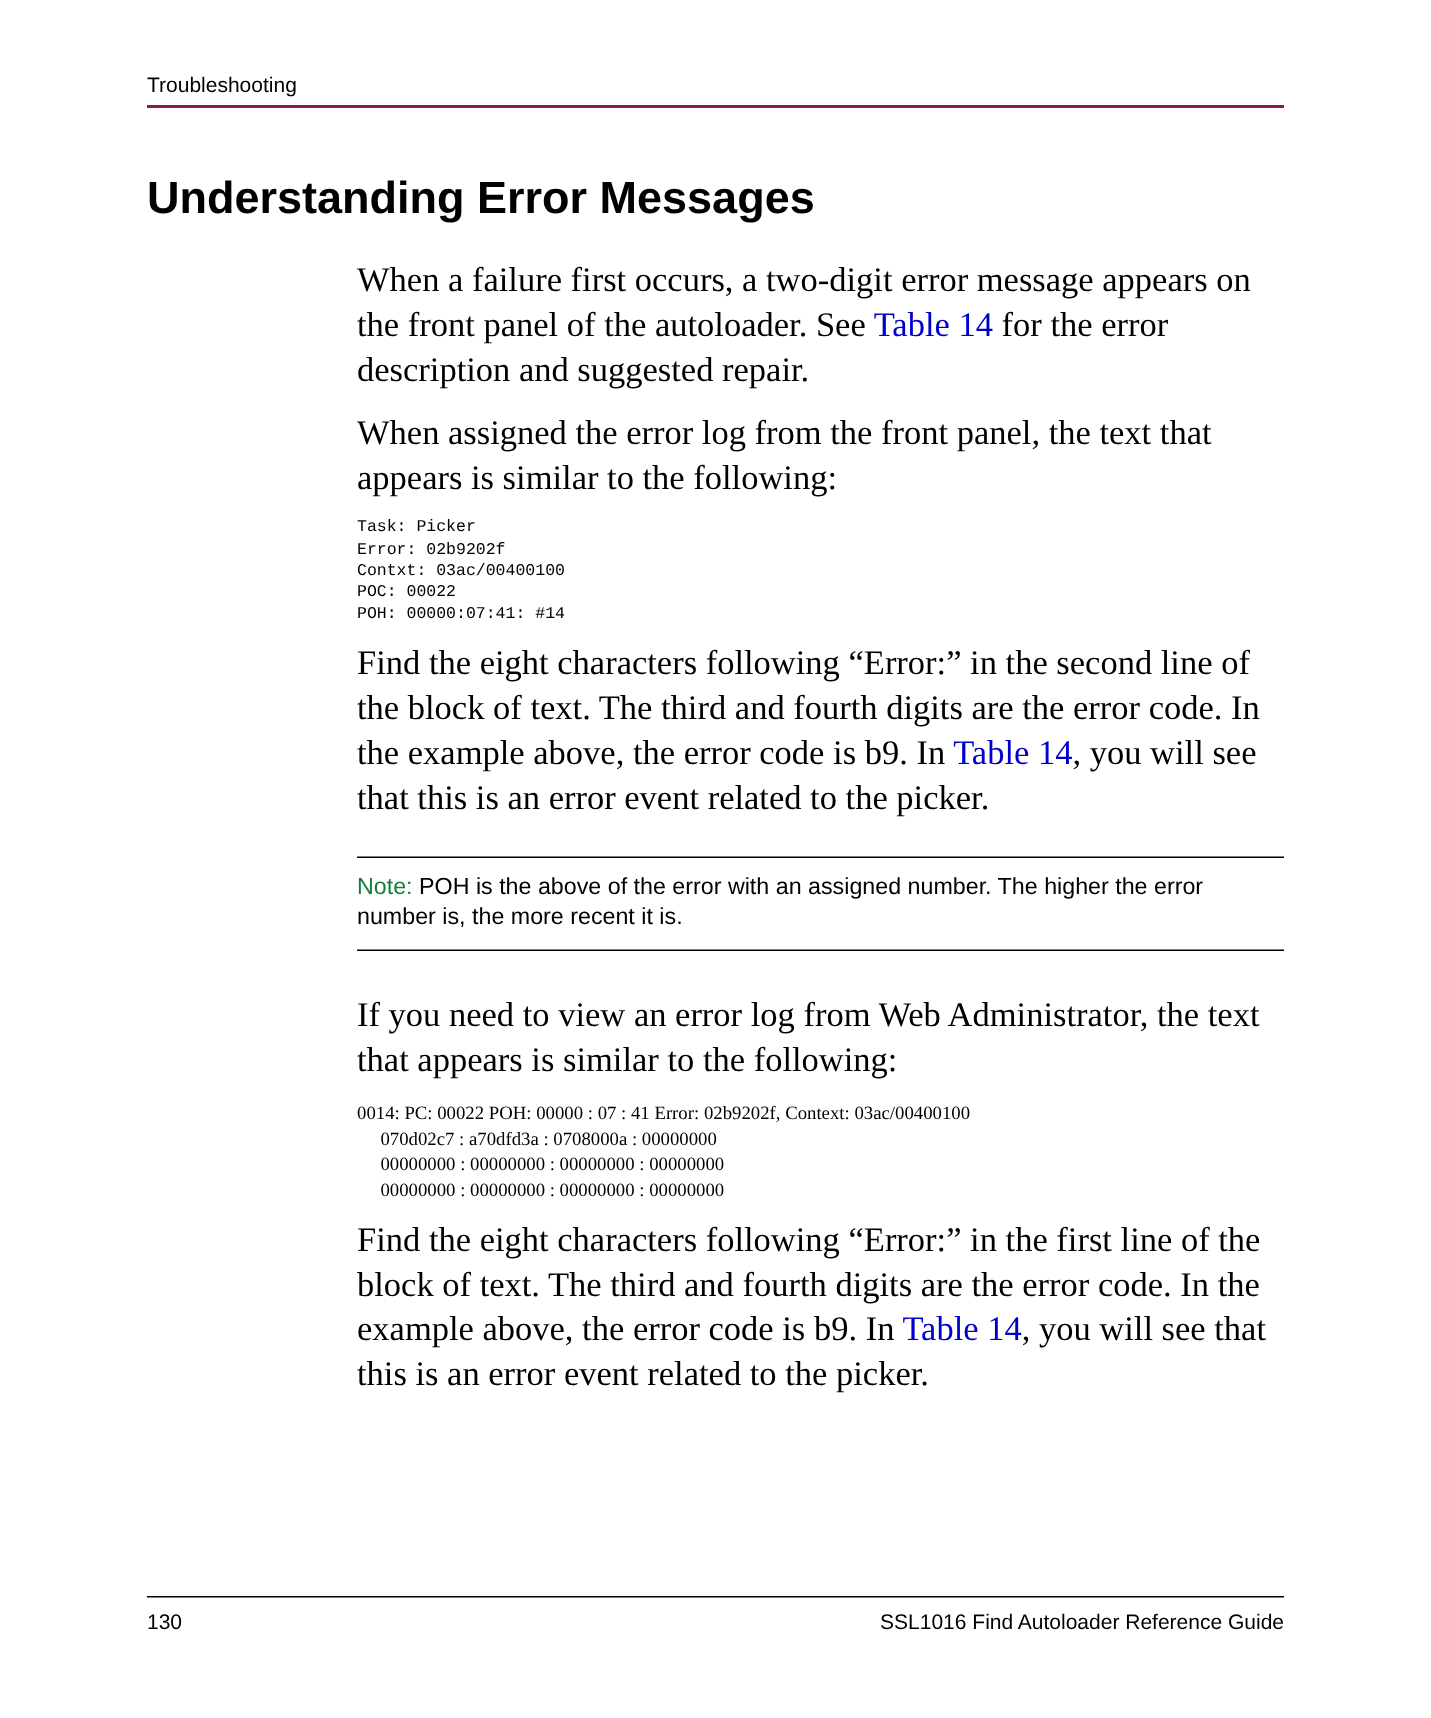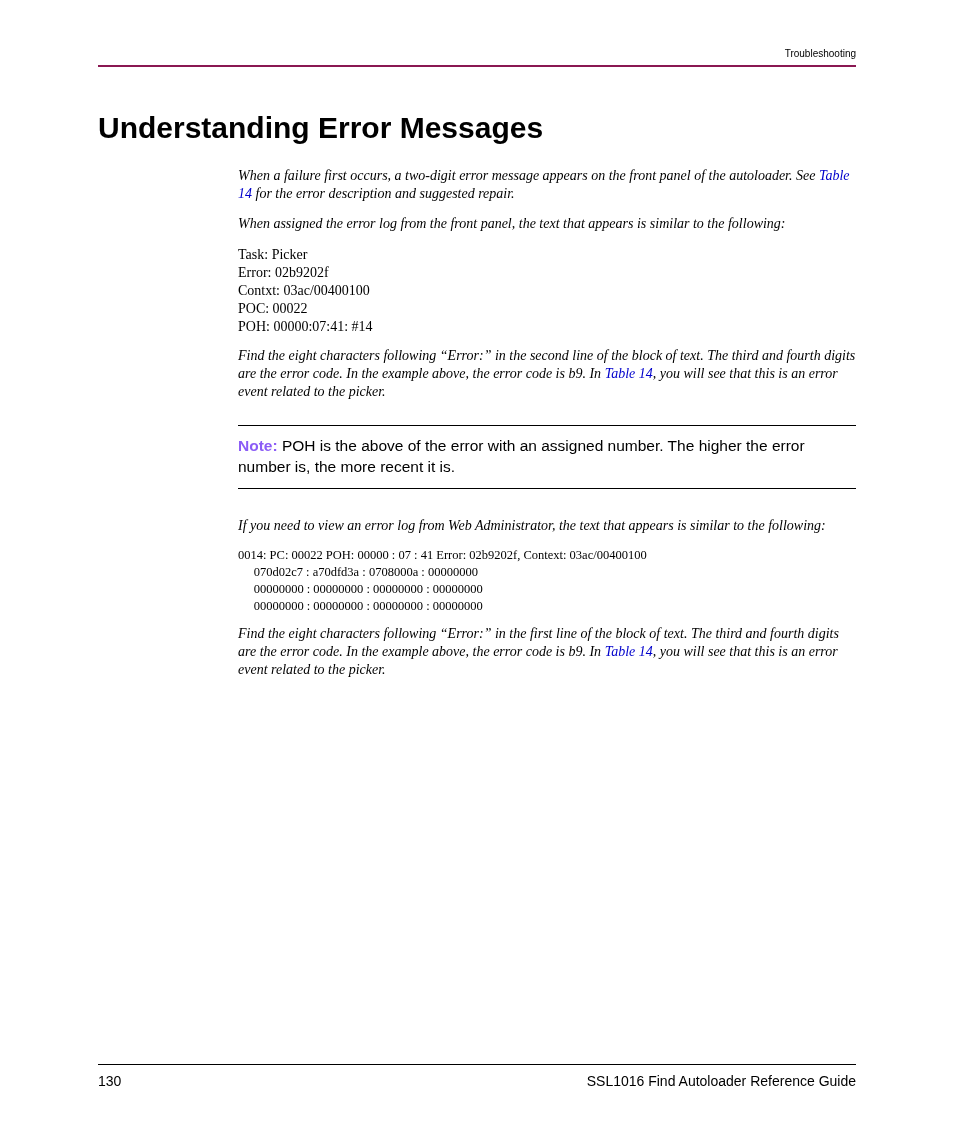--- a/index.html
+++ b/index.html
@@ -7,50 +7,48 @@
     width: 954px;
     height: 1145px;
     background: #fff;
     font-family: "Times New Roman", Times, serif;
     color: #000;
     position: relative;
     padding: 48px 98px 48px 98px;
   }
   .running-header {
     font-family: Arial, Helvetica, sans-serif;
-    font-size: 10px;
+    font-size: 14px;
     margin-bottom: 6px;
-    text-align: right;
   }
   .header-rule {
     border: none;
     border-top: 2px solid #8a1852;
     margin-bottom: 44px;
   }
   .section-title {
     font-family: Arial, Helvetica, sans-serif;
     font-weight: bold;
     font-size: 30px;
     margin-bottom: 22px;
   }
   .content {
     margin-left: 140px;
   }
   .para {
-    font-size: 14px;
+    font-size: 23px;
     line-height: 1.3;
     margin-bottom: 12px;
-    font-style: italic;
   }
   .link {
     color: #0000cc;
   }
   .code-block {
-    font-family: Liberation Serif, serif;
-    font-size: 14px;
+    font-family: Liberation Mono, monospace;
+    font-size: 11px;
     line-height: 1.3;
     white-space: pre;
     margin-bottom: 10px;
   }
   .code-block-small {
     font-family: Liberation Serif, serif;
     font-size: 12.5px;
     line-height: 1.35;
     white-space: pre;
     margin-bottom: 10px;
@@ -68,22 +66,22 @@
     border: none;
     border-top: 1px solid #000;
     margin-top: 10px;
   }
   .note-text {
     font-family: Arial, Helvetica, sans-serif;
     font-size: 15.5px;
     line-height: 1.35;
   }
   .note-label {
-    font-weight: bold;
-    color: #8b5cf6;
+    font-weight: normal;
+    color: #15803d;
   }
   .footer {
     position: absolute;
     left: 98px;
     right: 98px;
     bottom: 56px;
   }
   .footer-rule {
     border: none;
     border-top: 1px solid #000;

